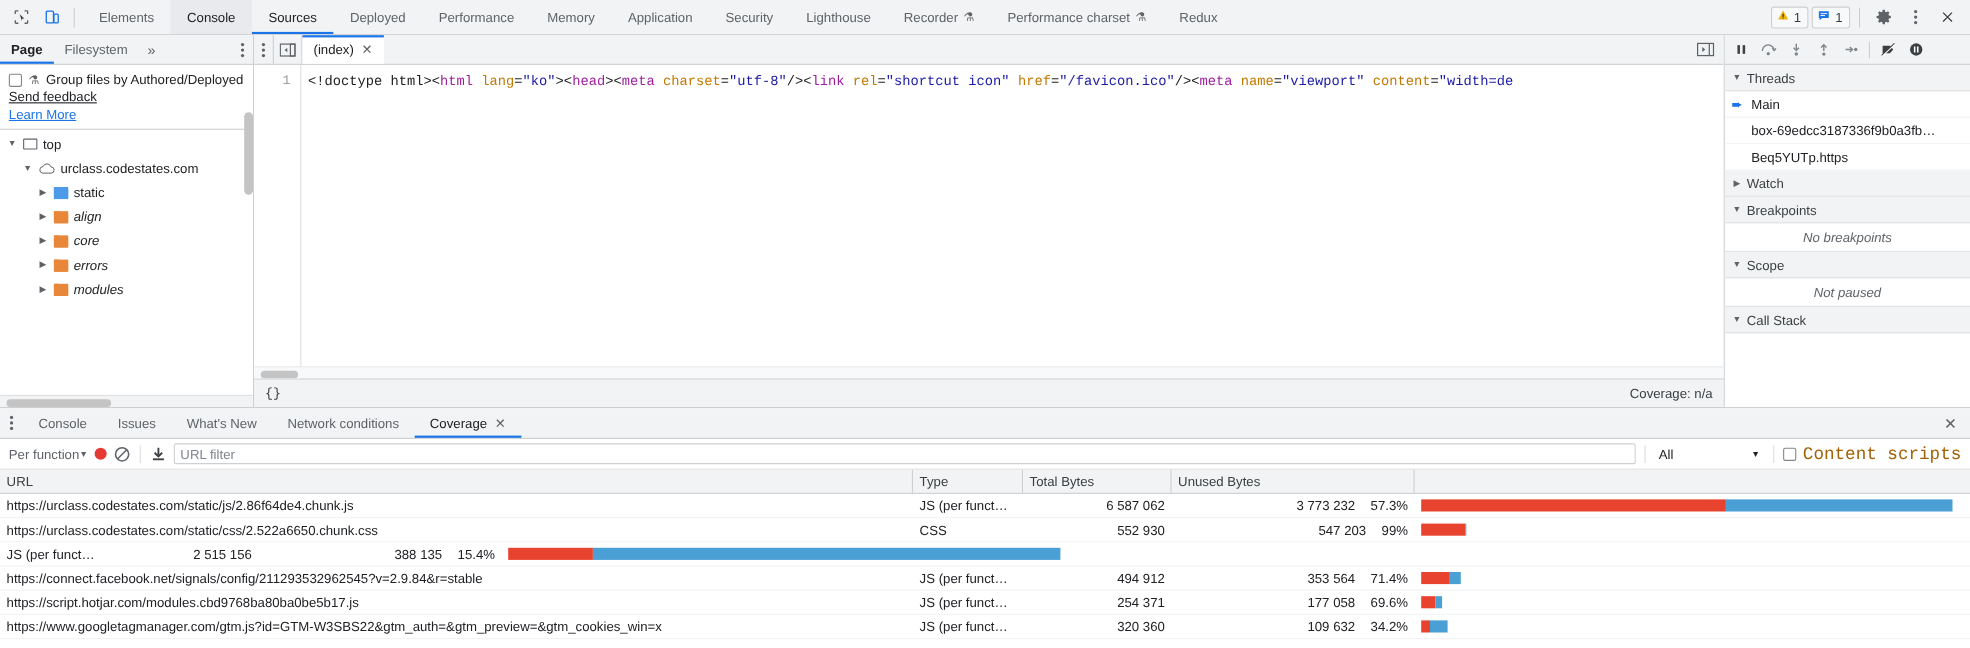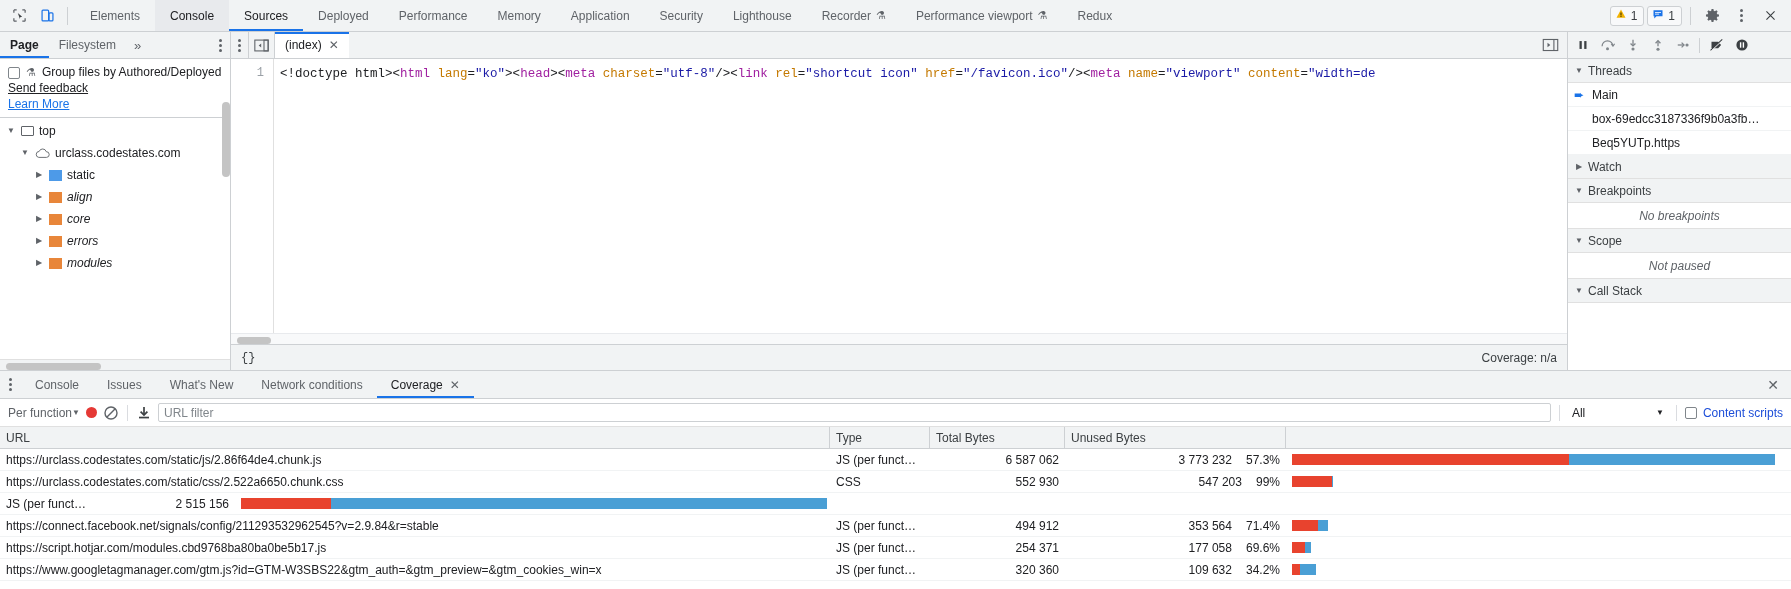--- a/index.html
+++ b/index.html
@@ -264,21 +264,21 @@
     background: #fff; font-size: 12px; color: #80868b; padding: 0 5px;
     font-family: "Liberation Sans", sans-serif;
   }
   .url-filter::placeholder { color: #80868b; }
   .sel-box {
     display: flex; align-items: center; justify-content: space-between;
     width: 100px; height: 19px; border: 0; background: transparent;
     font-size: 12px; color: #202124; cursor: pointer; padding: 0 4px;
   }
   .cs-group { display: flex; align-items: center; gap: 6px; cursor: pointer; }
-  .cs-label { font-size: 12px; color: #1d4ed8; }
+  .cs-label { font-size: 16px; color: #a16207; font-family: Liberation Mono, monospace; }
 
   .cov-table { flex: 1; overflow: hidden; }
   .ct-head {
     display: flex; height: 22px; align-items: stretch;
     background: #f1f3f4; border-bottom: 1px solid #cdd0d3;
     font-size: 12px; color: #3c4043;
   }
   .ct-head > div { display: flex; align-items: center; padding: 0 6px; border-right: 1px solid #cdd0d3; cursor: pointer; }
   .ct-row {
     display: flex; height: 22px; align-items: stretch;
@@ -346,21 +346,21 @@
           <span>Security</span>
         </div>
       <div class="tab">
           <span>Lighthouse</span>
         </div>
       <div class="tab">
         <span>Recorder</span>
         <span class="flask">⚗</span>
       </div>
       <div class="tab">
-        <span>Performance viewport</span>
+        <span>Performance charset</span>
         <span class="flask">⚗</span>
       </div>
       <div class="tab">
           <span>Redux</span>
         </div>
     </div>
 
     <div class="topbar-right">
       <div class="badge">
         <span>
@@ -738,20 +738,26 @@
               <span class="unused" style="width:99%"></span>
               <span class="used" style="width:1%"></span>
             </span>
           </span>
         </div>
       </div>
 
       <div class="ct-row">
         <div class="col-type">JS (per funct…</div>
         <div class="col-total">2 515 156</div>
+        <div class="col-unused">
+          <span class="unused-wrap">
+            <span>388 135</span>
+            <span>15.4%</span>
+          </span>
+        </div>
         <div class="col-viz">
           <span class="bar-wrap">
             <span class="bar" style="width:38.2%">
               <span class="unused" style="width:15.4%"></span>
               <span class="used" style="width:84.6%"></span>
             </span>
           </span>
         </div>
       </div>
 

